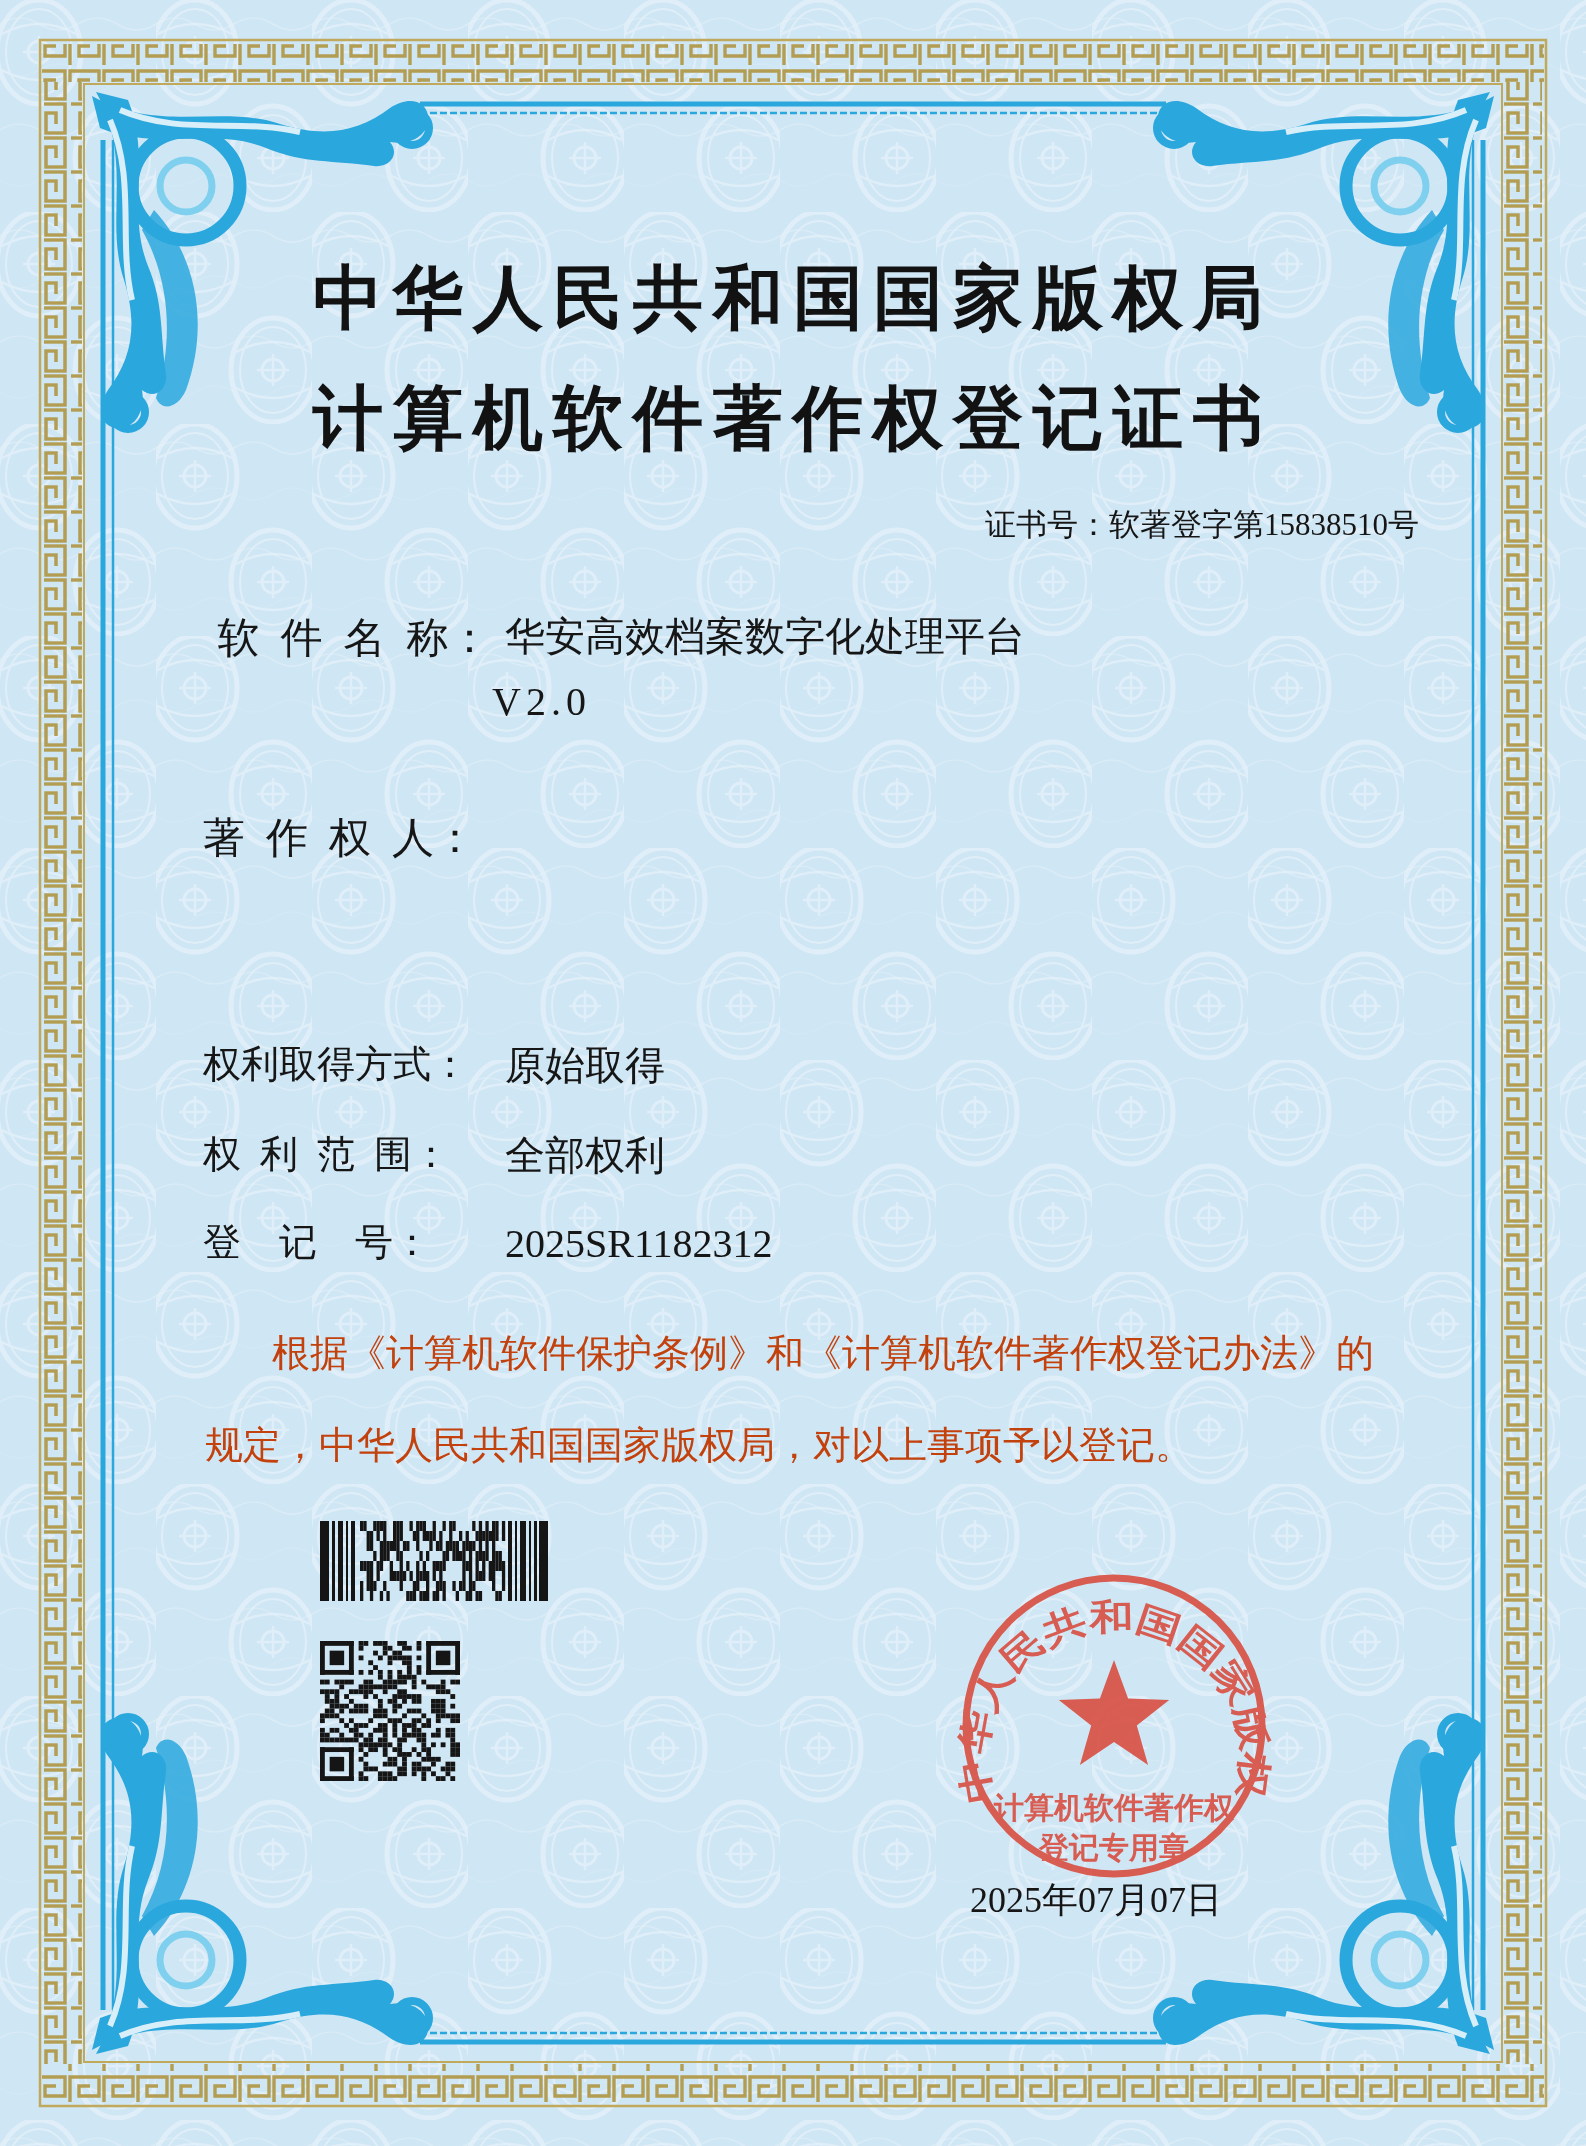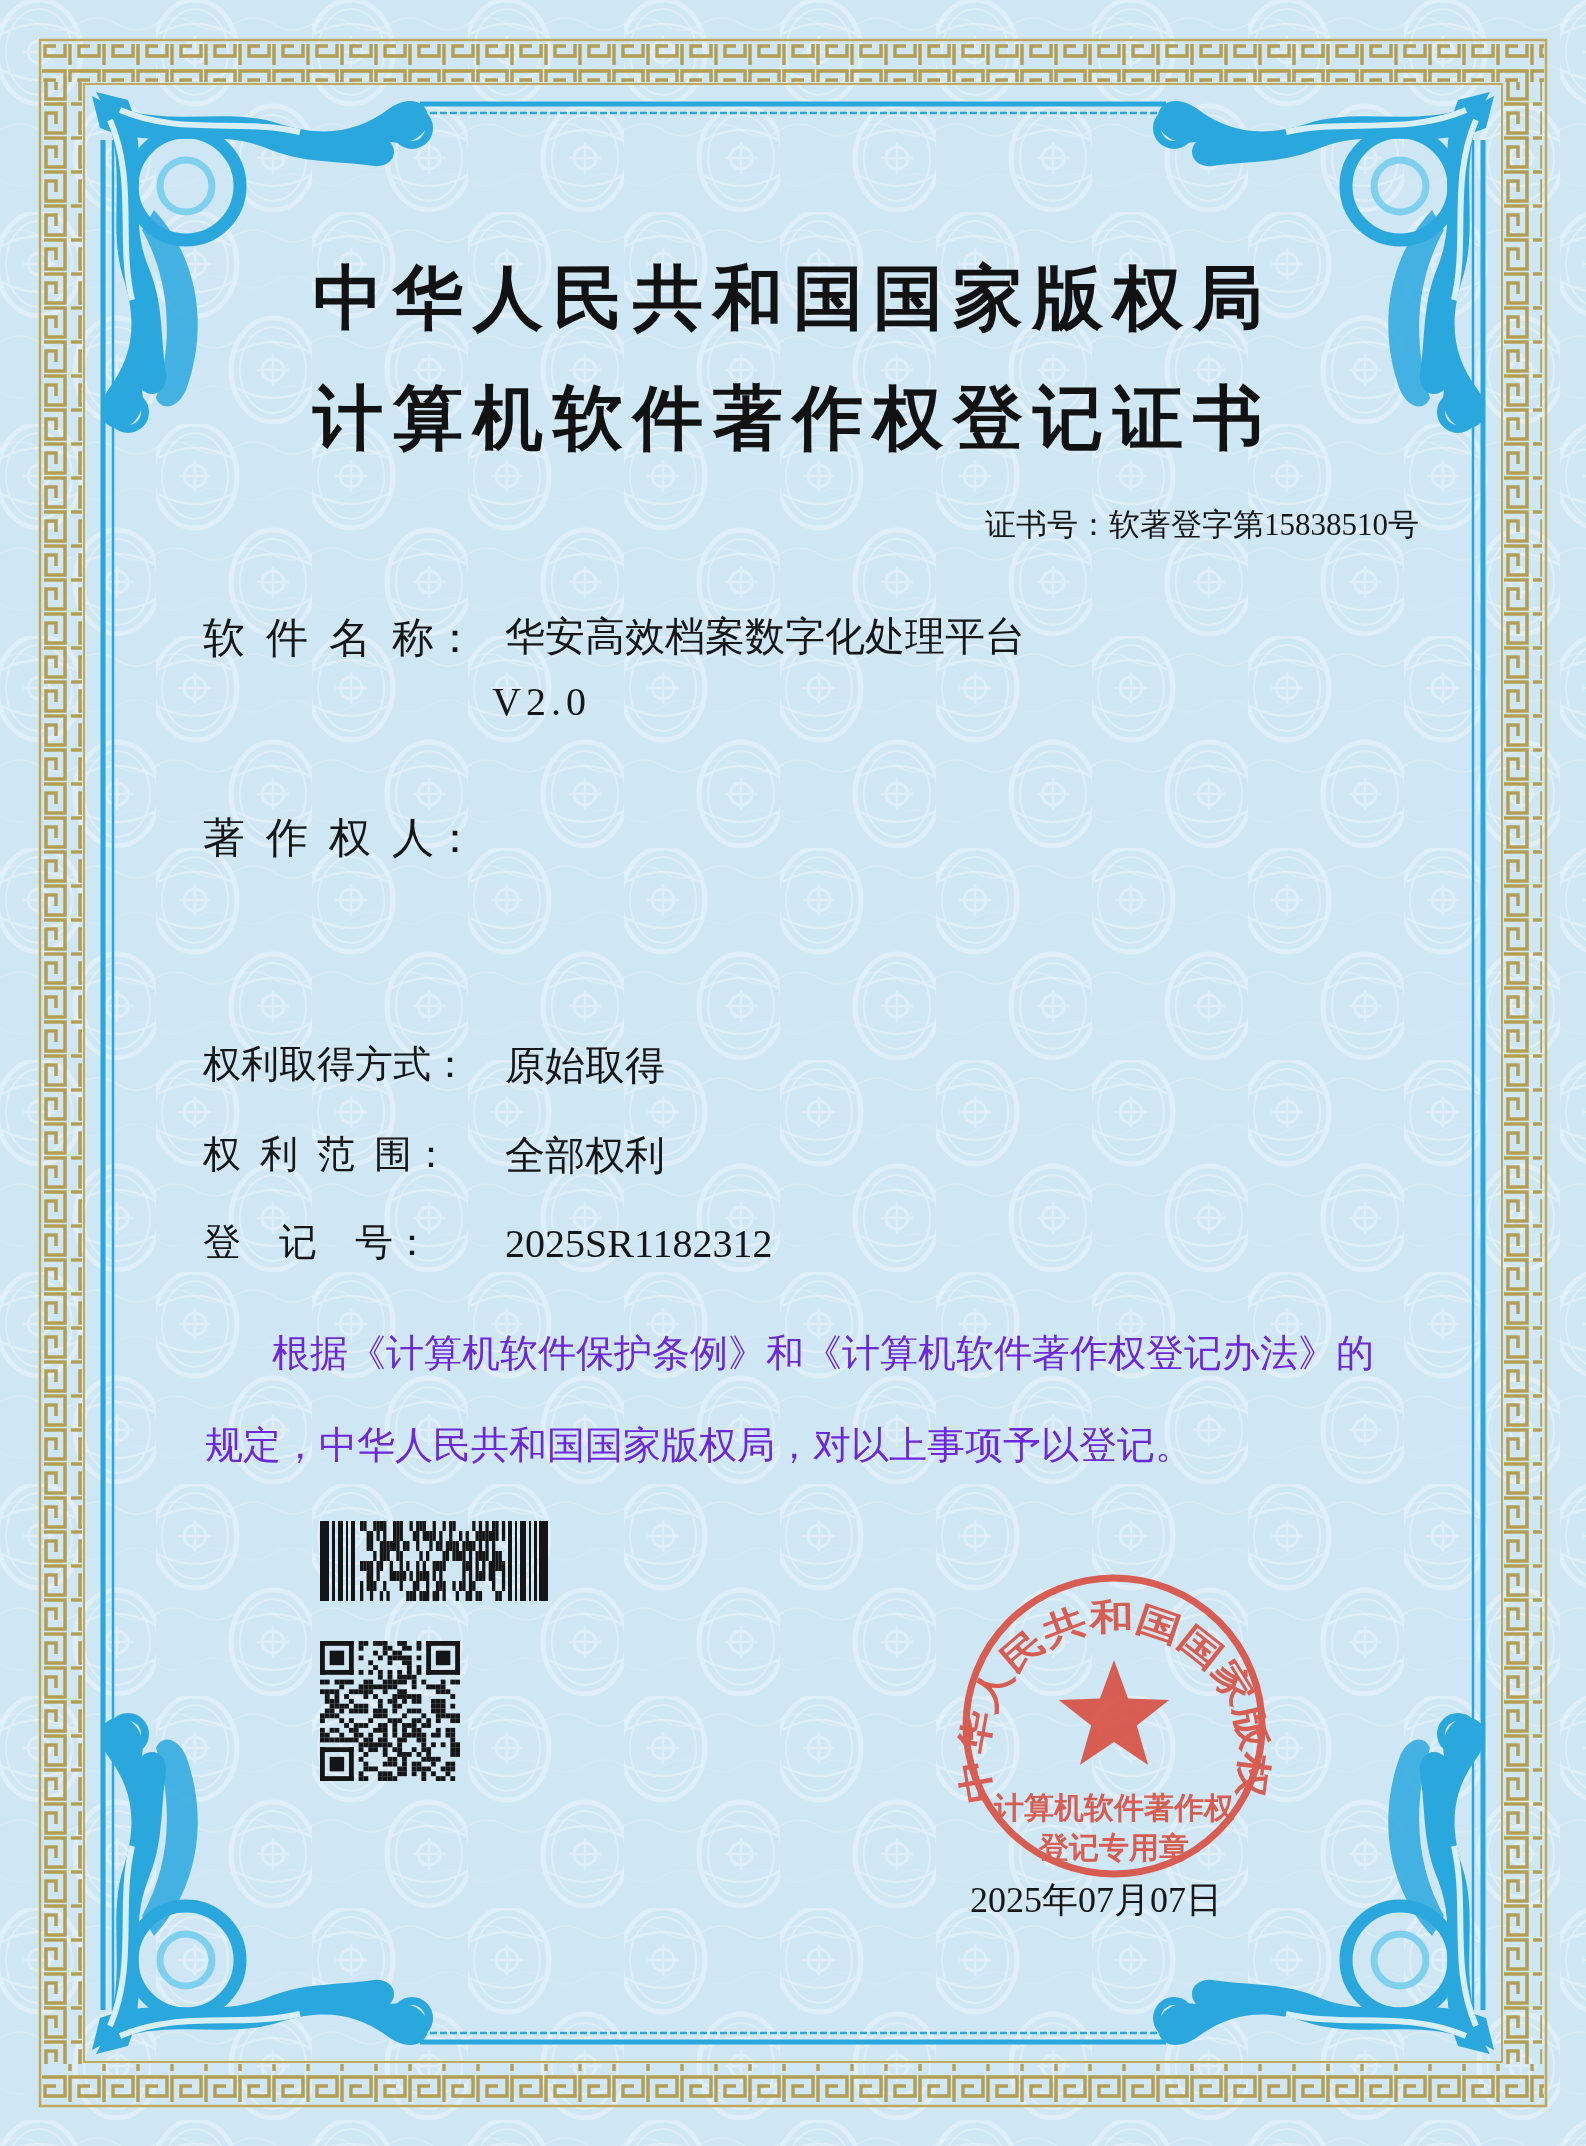--- a/index.html
+++ b/index.html
@@ -17,28 +17,28 @@
   }
   .title-1{top:264px;}
   .title-2{top:384px;text-align:center;}
   .certno{
     position:absolute;left:985px;top:506px;font-size:31px;line-height:1.2;
     display:flex;white-space:pre;
   }
   .row{position:absolute;left:203px;font-size:42px;line-height:1.15;white-space:pre;display:flex;}
   .row .lbl{display:inline-block;width:302px;}
   .row .val{font-size:40px;}
-  .row-1{top:614px;}
+  .row-1{top:614px;text-align:center;}
   .row-v2{position:absolute;left:492px;top:678px;font-size:40px;letter-spacing:5px;}
   .row-2{top:766px;margin-top:48px;}
   .row-3{top:1043px;font-size:38px;}
   .row-4{top:1133px;font-size:38px;}
   .row-5{top:1221px;font-size:38px;}
   .row-3 .lbl,.row-4 .lbl,.row-5 .lbl{width:302px;}
-  .stmt{position:absolute;font-size:38px;line-height:1.2;white-space:pre;color:#6d28d9;}
+  .stmt{position:absolute;font-size:38px;line-height:1.2;white-space:pre;color:#c2410c;}
   .stmt-1{left:272px;top:1331px;}
   .stmt-2{left:205px;top:1423px;}
   .barcode{position:absolute;left:320px;top:1521px;}
   .qrcode{position:absolute;left:320px;top:1641px;}
   .seal{position:absolute;left:942px;top:1556px;}
   .date{position:absolute;left:970px;top:1876px;font-size:36px;white-space:pre;}
 </style>
 </head>
 <body>
 

